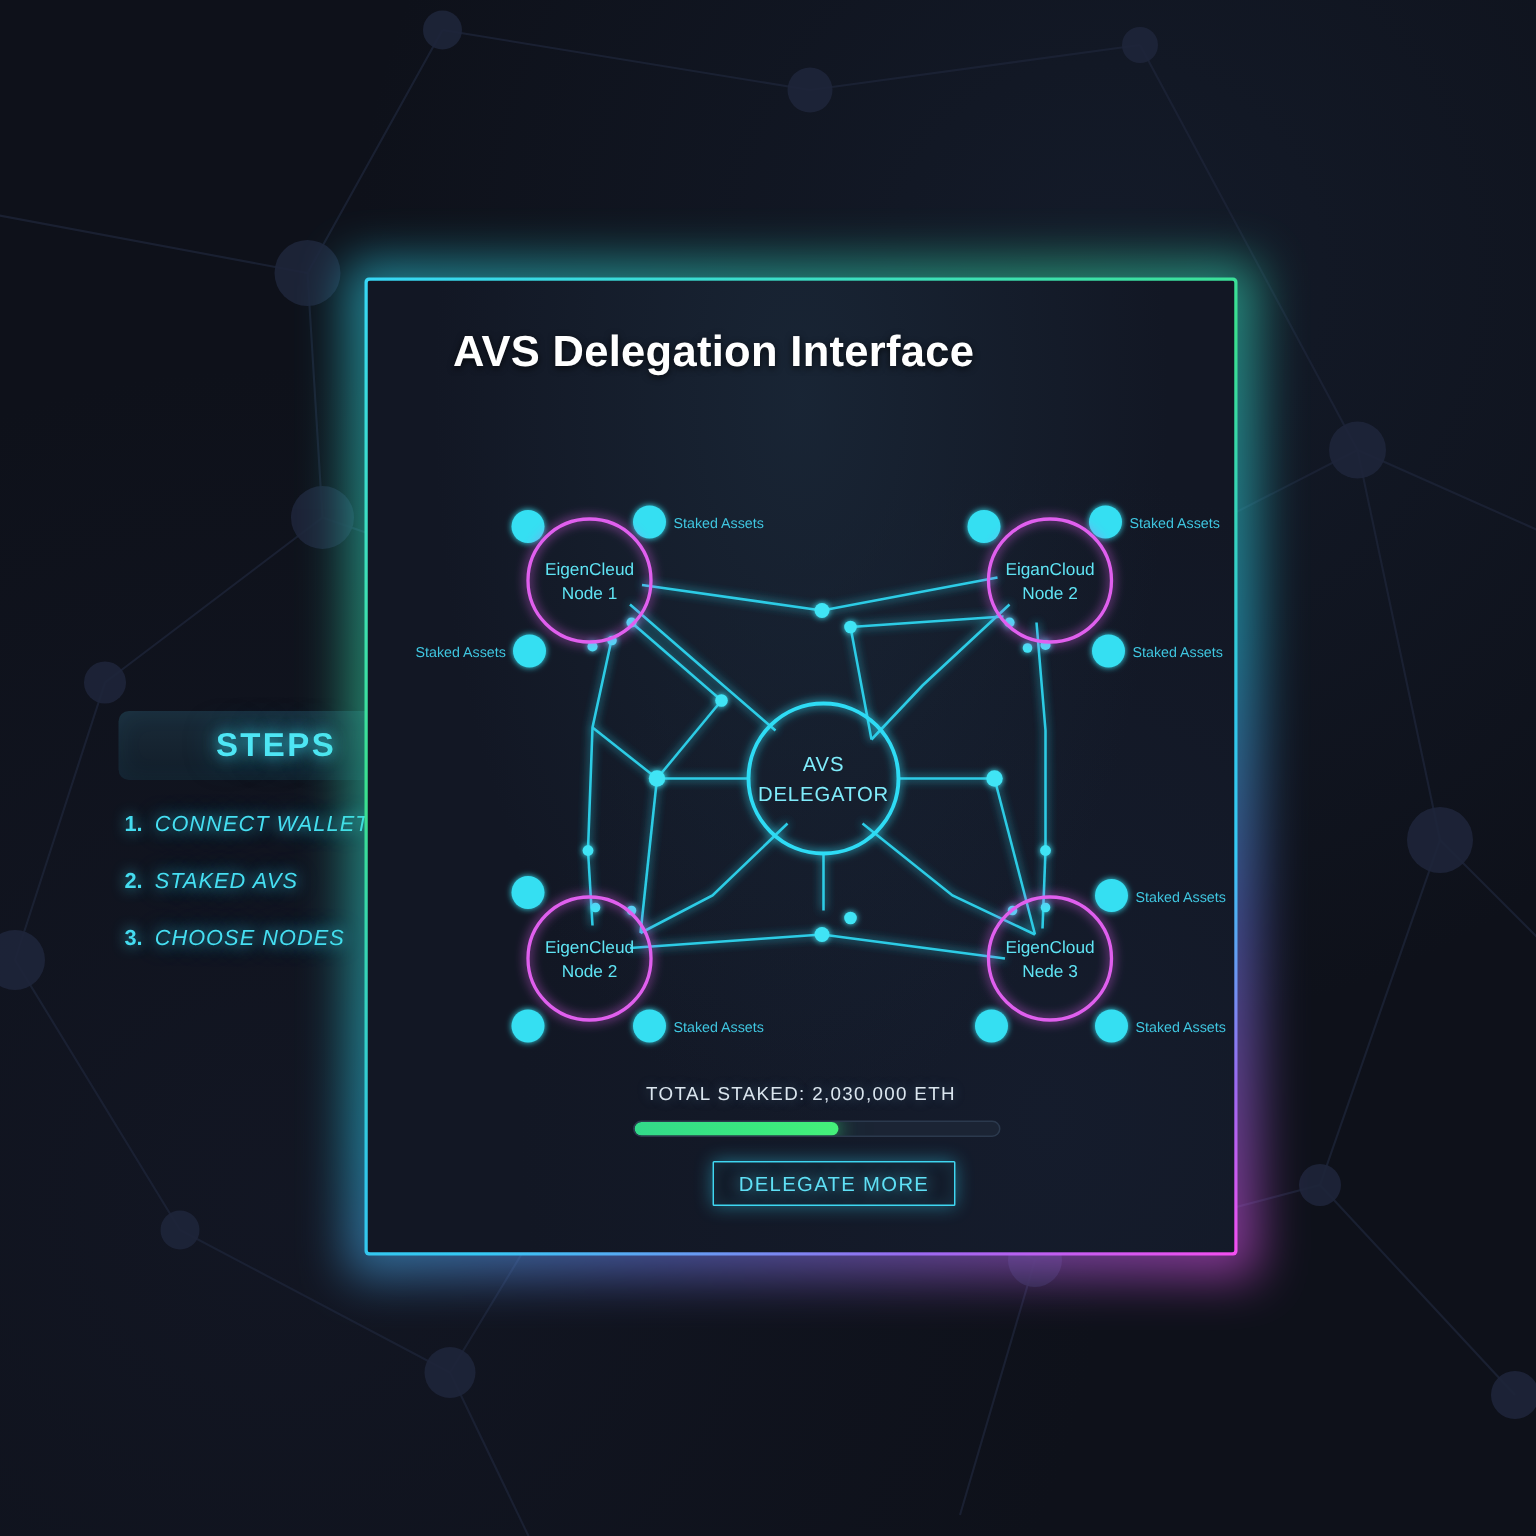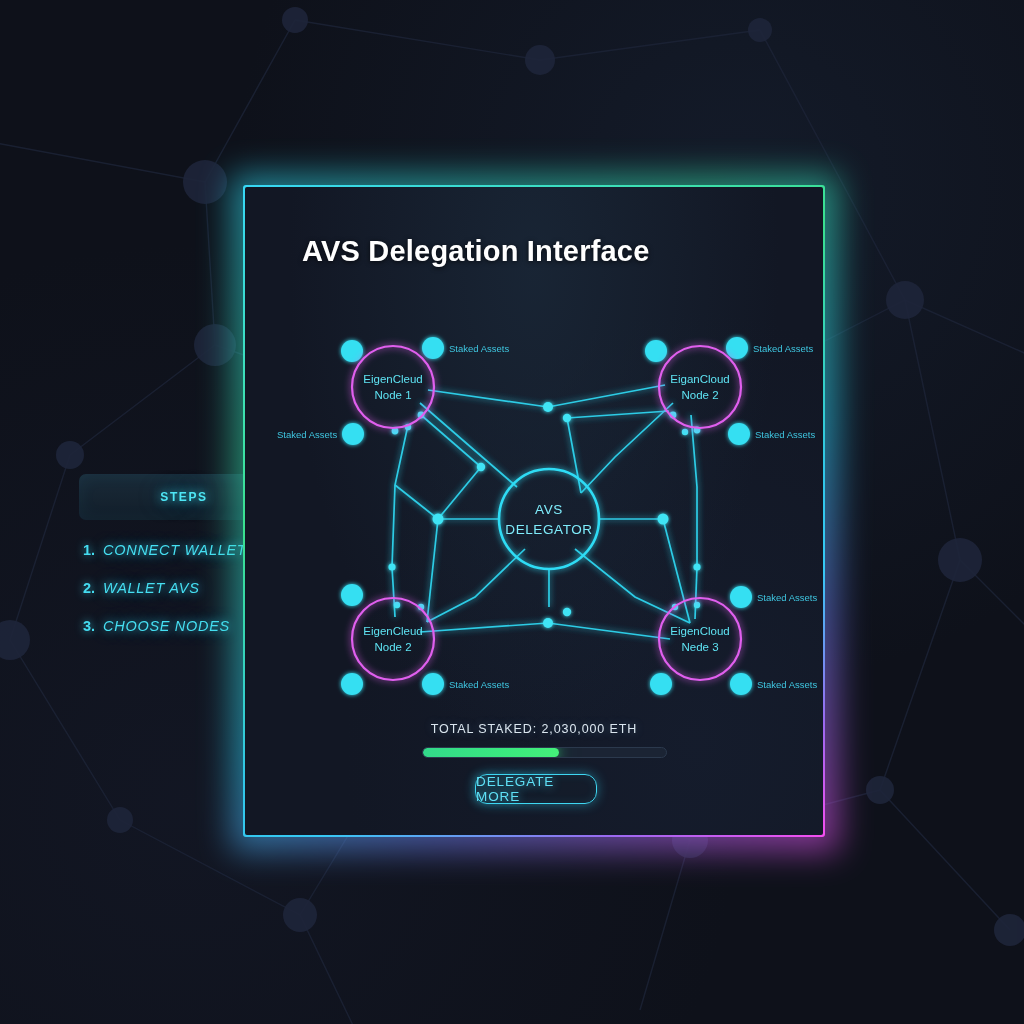--- a/index.html
+++ b/index.html
@@ -37,21 +37,21 @@
   }
   #steps-header {
     height: 46px;
     border-radius: 7px;
     background: linear-gradient(180deg, rgba(26,44,58,0.95) 0%, rgba(18,30,42,0.95) 100%);
     box-shadow: inset 0 0 18px rgba(60,190,220,0.07);
     display: flex; align-items: center; justify-content: center;
   }
   #steps-header .ttl {
     color: #4ee6f5;
-    font-size: 12px;
+    font-size: 22px;
     font-weight: bold;
     letter-spacing: 1.6px;
     text-shadow: 0 0 10px rgba(60,230,250,0.85), 0 0 22px rgba(40,200,230,0.5);
   }
   .step-row {
     margin-top: 22px;
     display: flex;
     align-items: baseline;
     gap: 8px;
     padding-left: 4px;
@@ -100,21 +100,21 @@
     border-radius: 2px;
     background:
       radial-gradient(ellipse at 50% 12%, rgba(30,48,66,0.55) 0%, rgba(14,19,30,0) 60%),
       radial-gradient(ellipse at 78% 86%, rgba(24,34,54,0.45) 0%, rgba(14,19,30,0) 55%),
       #121724;
     overflow: hidden;
   }
 
   #card-title {
     position: absolute;
-    left: 57px; top: 48px;
+    left: 57px; top: 32px;
     color: #ffffff;
     font-size: 29px;
     font-weight: bold;
     letter-spacing: 0.2px;
     text-shadow: 0 1px 5px rgba(0,0,0,0.7);
   }
 
   
   #graph {
     position: absolute;
@@ -163,23 +163,23 @@
   }
   #progress-fill {
     height: 100%;
     border-radius: 6px;
     background: linear-gradient(90deg, #33d98a 0%, #3ae97f 60%, #45f07a 100%);
     box-shadow: 0 0 12px rgba(60,230,130,0.75), 0 0 26px rgba(50,220,120,0.4);
   }
   #delegate-btn {
     position: absolute;
     left: 230px; top: 587px;
-    width: 122px; height: 30px;
+    width: 162px; height: 30px;
     border: 1.6px solid #3fd7f2;
-    border-radius: 12px;
+    border-radius: 1px;
     background: rgba(20,30,44,0.5);
     box-shadow: 0 0 12px rgba(50,210,245,0.45), inset 0 0 10px rgba(50,210,245,0.12);
     display: flex; align-items: center; justify-content: center;
     box-sizing: border-box;
     cursor: pointer;
   }
   #delegate-btn span {
     color: #5fe0f6;
     font-size: 13.5px;
     letter-spacing: 0.9px;
@@ -233,21 +233,21 @@
     <div id="steps-header">
       <div class="ttl">STEPS</div>
     </div>
 
     <div class="step-row">
       <span class="step-num">1.</span>
       <span class="step-label">CONNECT WALLET</span>
     </div>
     <div class="step-row">
       <span class="step-num">2.</span>
-      <span class="step-label">WALLET AVS</span>
+      <span class="step-label">STAKED AVS</span>
     </div>
     <div class="step-row">
       <span class="step-num">3.</span>
       <span class="step-label">CHOOSE NODES</span>
     </div>
   </div>
 
   <div id="card-glow"></div>
 
   <div id="card">

